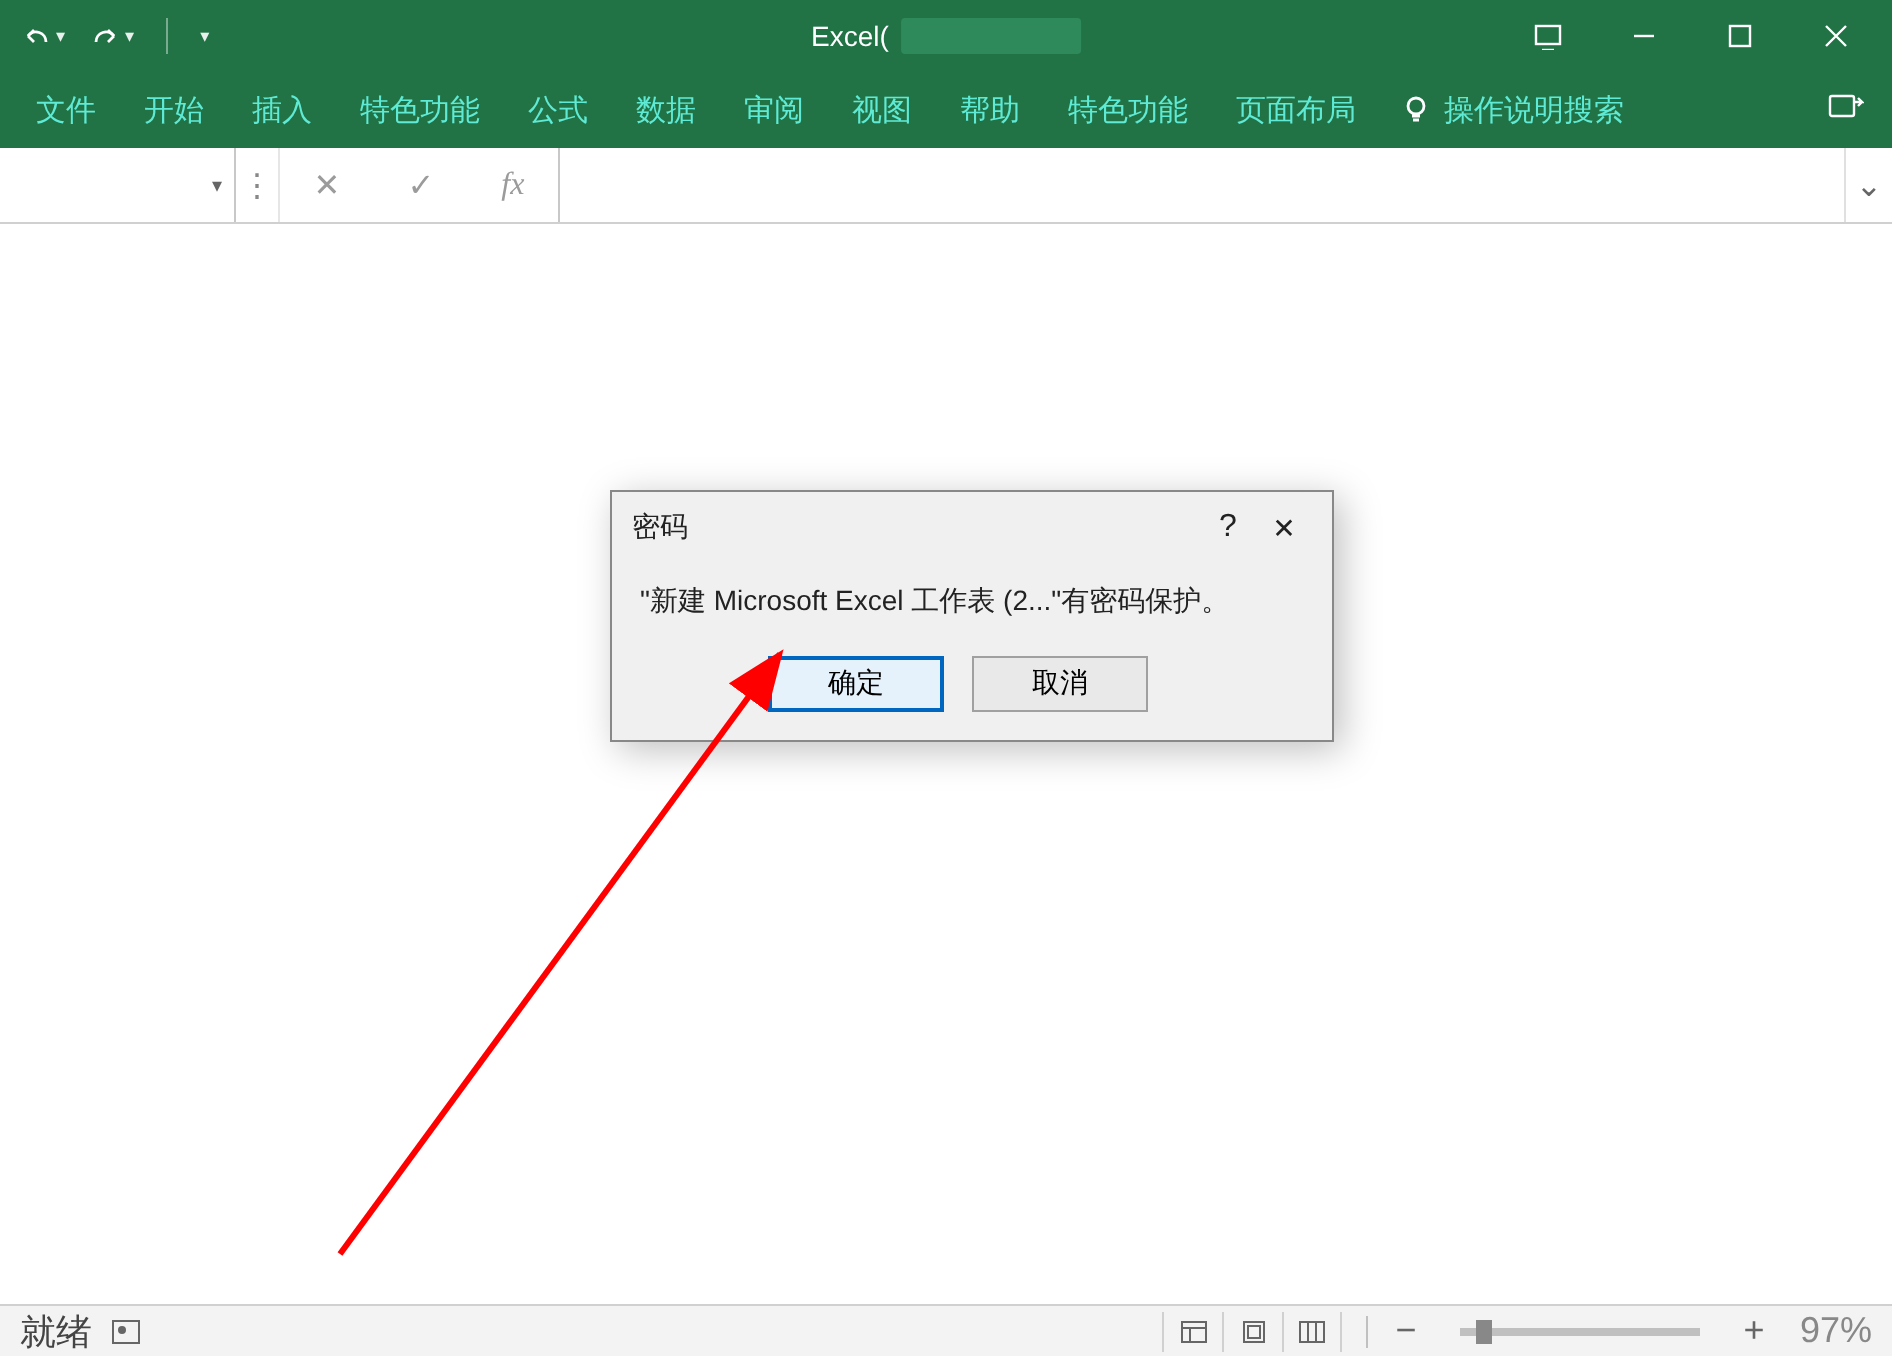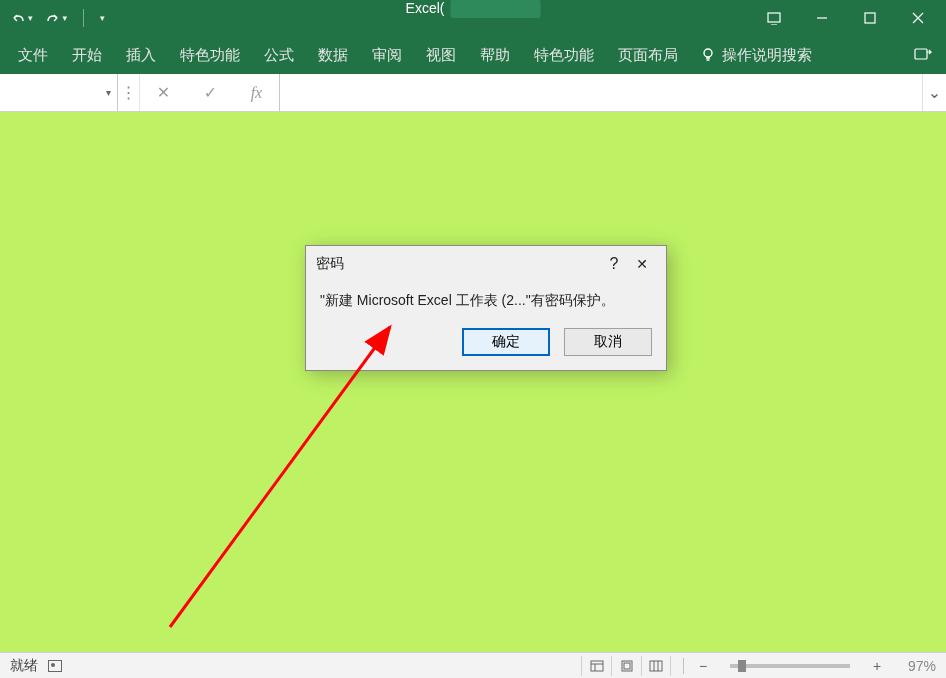--- a/index.html
+++ b/index.html
@@ -4,66 +4,66 @@
 <style>
   * { box-sizing: border-box; margin: 0; padding: 0; font-family: "Microsoft YaHei", "Segoe UI", sans-serif; }
   body { width: 946px; height: 678px; background: #e6e6e6; overflow: hidden; position: relative; }
 
   
   .titlebar { background: #217346; height: 36px; display: flex; align-items: center; color: #fff; font-size: 14px; position: relative; }
   .qat { display: flex; gap: 12px; padding-left: 10px; align-items: center; }
   .qat .sep { width: 1px; height: 18px; background: rgba(255,255,255,0.4); margin: 0 4px; }
   .qat-btn { display:flex; align-items:center; gap:2px; cursor:pointer; }
   .dd { font-size: 9px; opacity: .9; }
-  .title-center { position:absolute; left:50%; transform:translateX(-50%); top:0; height:36px; display:flex; align-items:flex-start; gap:6px; }
+  .title-center { position:absolute; left:50%; transform:translateX(-50%); top:0; height:36px; display:flex; align-items:center; gap:6px; }
   .title-blur { background: #2f8a5b; width: 90px; height: 18px; border-radius: 2px; }
   .win-controls { margin-left:auto; display:flex; gap:4px; padding-right:6px; align-items:center; }
   .win-btn { width: 44px; height: 30px; display:flex; align-items:center; justify-content:center; cursor:pointer; }
   .win-btn svg { stroke:#fff; fill:none; stroke-width:1.2; }
 
   
-  .ribbon { background: #217346; height: 38px; display:flex; align-items:center; color:#e5e5e5; font-size:15px; padding: 0 8px; gap: 4px; }
+  .ribbon { background: #217346; height: 38px; display:flex; align-items:center; color:#5eead4; font-size:15px; padding: 0 8px; gap: 4px; }
   .ribbon .tab { padding: 6px 10px; cursor:pointer; }
   .tell-me { display:flex; align-items:center; gap:6px; margin-left: 8px; }
   .tell-me svg { stroke:#fff; fill:none; stroke-width:1.4; }
   .share-icon { margin-left:auto; padding-right: 6px; }
 
   
   .formula-row { background:#fff; height:38px; border-bottom:1px solid #d0d0d0; display:flex; align-items:stretch; }
   .namebox { width:118px; border-right:1px solid #c8c8c8; display:flex; align-items:center; justify-content:flex-end; padding-right:6px; position:relative; }
   .namebox .dd2 { font-size:10px; color:#666; }
   .grip { width: 22px; display:flex; align-items:center; justify-content:center; color:#888; border-right:1px solid #e6e6e6;}
   .fx-controls { width: 140px; display:flex; align-items:center; justify-content:space-around; color:#9b9b9b; font-size:16px; border-right:1px solid #c8c8c8;}
   .fx-controls .fx { font-style: italic; font-family: "Times New Roman", serif; text-align: right; }
   .formula-input { flex:1; border:none; outline:none; font-size:14px; padding: 0 8px; background:#fff; }
   .formula-end { width:24px; display:flex; align-items:center; justify-content:center; color:#666; border-left:1px solid #e0e0e0;}
 
   
-  .workspace { background:#bef264; height: calc(678px - 36px - 38px - 38px - 26px); position:relative; }
+  .workspace { background:#ffffff; height: calc(678px - 36px - 38px - 38px - 26px); position:relative; }
 
   
   .dialog { position:absolute; left:305px; top:133px; width:362px; background:#f0f0f0; border:1px solid #888; box-shadow: 4px 4px 18px rgba(0,0,0,0.25); }
   .dlg-title { height:36px; display:flex; align-items:center; padding: 0 10px; font-size:14px; color:#222; }
   .dlg-title .ttl { flex:1; }
   .dlg-title .help { width:28px; text-align:center; font-size:16px; cursor:pointer; }
   .dlg-title .close { width:28px; text-align:center; cursor:pointer; }
   .dlg-body { padding: 10px 14px 4px 14px; font-size:14px; color:#222; }
   .dlg-msg { margin-bottom: 14px; }
   .dlg-field { display:flex; align-items:center; gap:10px; margin-bottom:18px;}
   .dlg-field label { white-space:nowrap; }
   .dlg-field input { flex:1; height:26px; border:1px solid #7a7a7a; background:#fff; padding:0 4px; font-size:14px; }
-  .dlg-buttons { display:flex; justify-content:flex-end; gap:14px; padding: 0 14px 14px 0;}
+  .dlg-buttons { display:flex; justify-content:center; gap:14px; padding: 0 14px 14px 0;}
   .dlg-btn { width:88px; height:28px; border:1px solid #a0a0a0; background:#e9e9e9; font-size:14px; cursor:pointer; }
   .dlg-btn.primary { border:2px solid #0067c0; background:#e5f1fb; }
 
   
   .arrow-svg { position:absolute; left:160px; top:205px; pointer-events:none; }
 
   
-  .statusbar { position:absolute; bottom:0; left:0; right:0; height:26px; background:#f3f3f3; border-top:1px solid #d0d0d0; display:flex; align-items:center; font-size:14px; color:#444; padding: 0 10px; }
+  .statusbar { position:absolute; bottom:0; left:0; right:0; height:26px; background:#f3f3f3; border-top:1px solid #d0d0d0; display:flex; align-items:center; font-size:18px; color:#444; padding: 0 10px; }
   .statusbar .left { display:flex; align-items:center; gap:10px;}
   .statusbar .right { margin-left:auto; display:flex; align-items:center; gap:12px;}
   .view-btns { display:flex; gap:0;}
   .view-btn { width:30px; height:20px; display:flex; align-items:center; justify-content:center; border-left:1px solid #d0d0d0; cursor:pointer; }
   .view-btn:last-child { border-right:1px solid #d0d0d0; }
   .zoom-slider { width:120px; height:4px; background:#c0c0c0; position:relative; margin: 0 8px; }
   .zoom-slider .thumb { position:absolute; left:8px; top:-4px; width:8px; height:12px; background:#888; }
   .zoom-minus, .zoom-plus { width:14px; text-align:center; cursor:pointer; color:#666;}
   .zoom-pct { width:40px; text-align:right; color:#888; }
   .rec-icon { width:14px; height:12px; border:1px solid #666; position:relative;}

